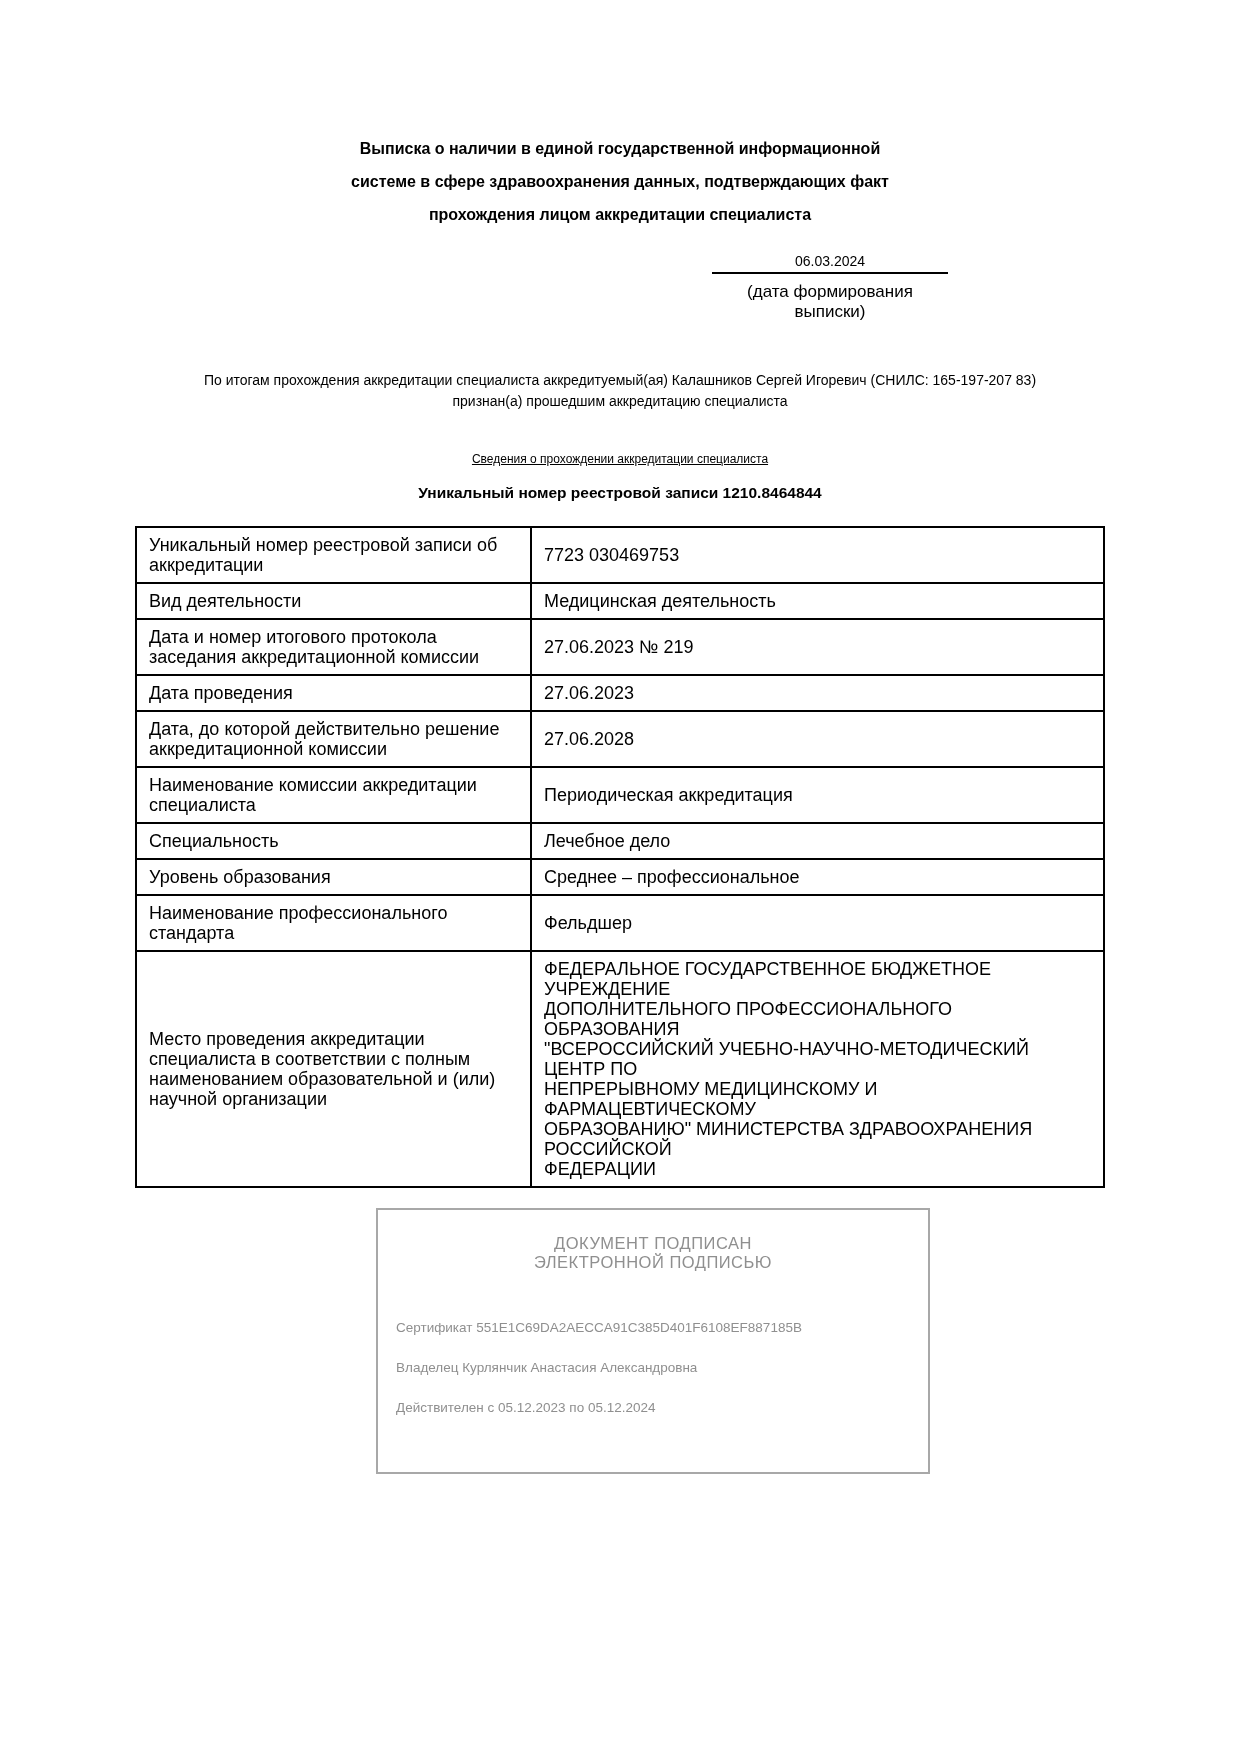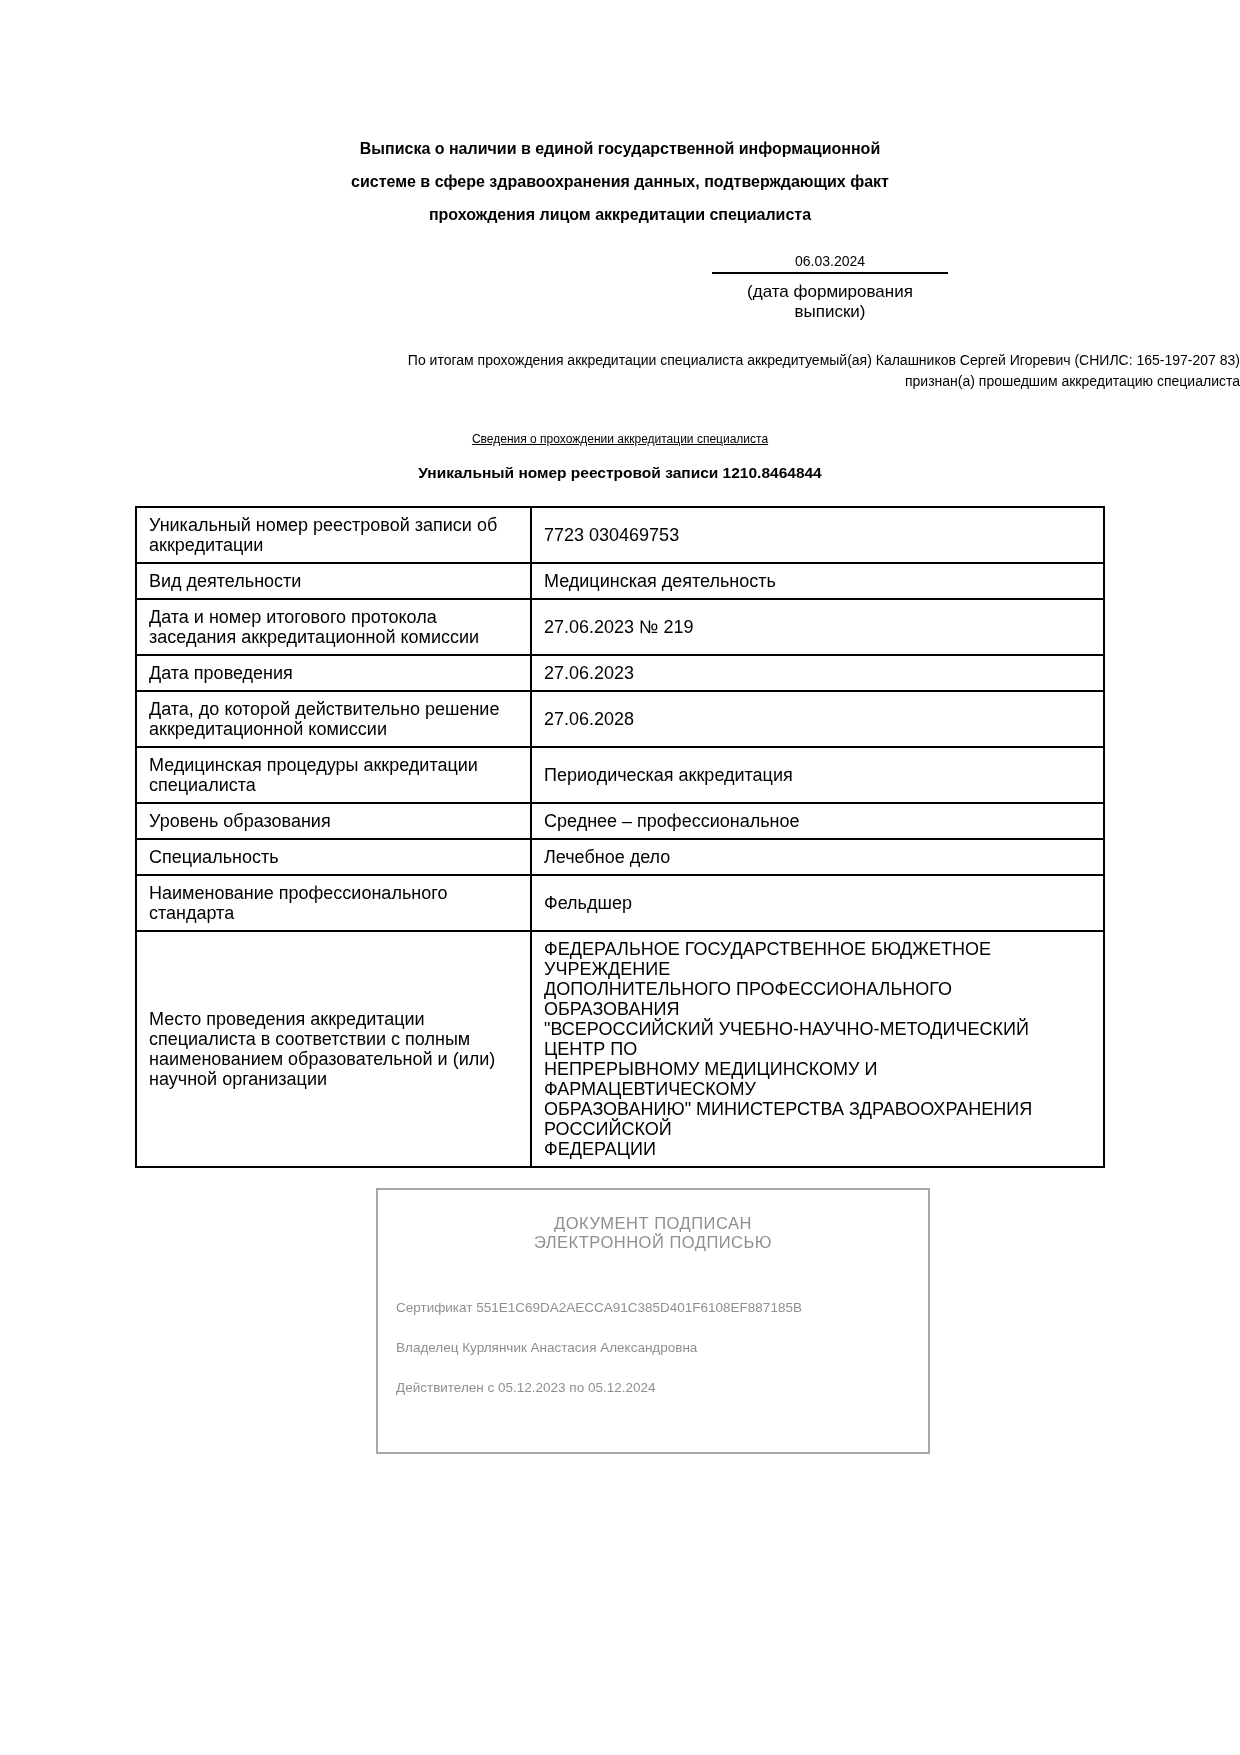--- a/index.html
+++ b/index.html
@@ -31,22 +31,22 @@
     font-size: 14px;
     padding-bottom: 3px;
     border-bottom: 2px solid #000000;
   }
   .date-caption {
     display: block;
     font-size: 17px;
     padding-top: 8px;
   }
   .intro {
-    margin-top: 28px;
-    text-align: right;
+    margin-top: 48px;
+    text-align: center;
     font-size: 14px;
     line-height: 21px;
     white-space: pre-line;
   }
   .section-heading {
     margin-top: 40px;
     text-align: center;
     font-size: 12px;
     text-decoration: underline;
     font-weight: normal;
@@ -134,30 +134,30 @@
         </tr>
         <tr>
           <td class="label-cell">Дата проведения</td>
           <td class="value-cell">27.06.2023</td>
         </tr>
         <tr>
           <td class="label-cell">Дата, до которой действительно решение аккредитационной комиссии</td>
           <td class="value-cell">27.06.2028</td>
         </tr>
         <tr>
-          <td class="label-cell">Медицинская процедуры аккредитации специалиста</td>
+          <td class="label-cell">Наименование комиссии аккредитации специалиста</td>
           <td class="value-cell">Периодическая аккредитация</td>
+        </tr>
+        <tr>
+          <td class="label-cell">Специальность</td>
+          <td class="value-cell">Лечебное дело</td>
         </tr>
         <tr>
           <td class="label-cell">Уровень образования</td>
           <td class="value-cell">Среднее – профессиональное</td>
-        </tr>
-        <tr>
-          <td class="label-cell">Специальность</td>
-          <td class="value-cell">Лечебное дело</td>
         </tr>
         <tr>
           <td class="label-cell">Наименование профессионального стандарта</td>
           <td class="value-cell">Фельдшер</td>
         </tr>
         <tr>
           <td class="label-cell">Место проведения аккредитации специалиста в соответствии с полным наименованием образовательной и (или) научной организации</td>
           <td class="value-cell">ФЕДЕРАЛЬНОЕ ГОСУДАРСТВЕННОЕ БЮДЖЕТНОЕ УЧРЕЖДЕНИЕ
 ДОПОЛНИТЕЛЬНОГО ПРОФЕССИОНАЛЬНОГО ОБРАЗОВАНИЯ
 "ВСЕРОССИЙСКИЙ УЧЕБНО-НАУЧНО-МЕТОДИЧЕСКИЙ ЦЕНТР ПО

